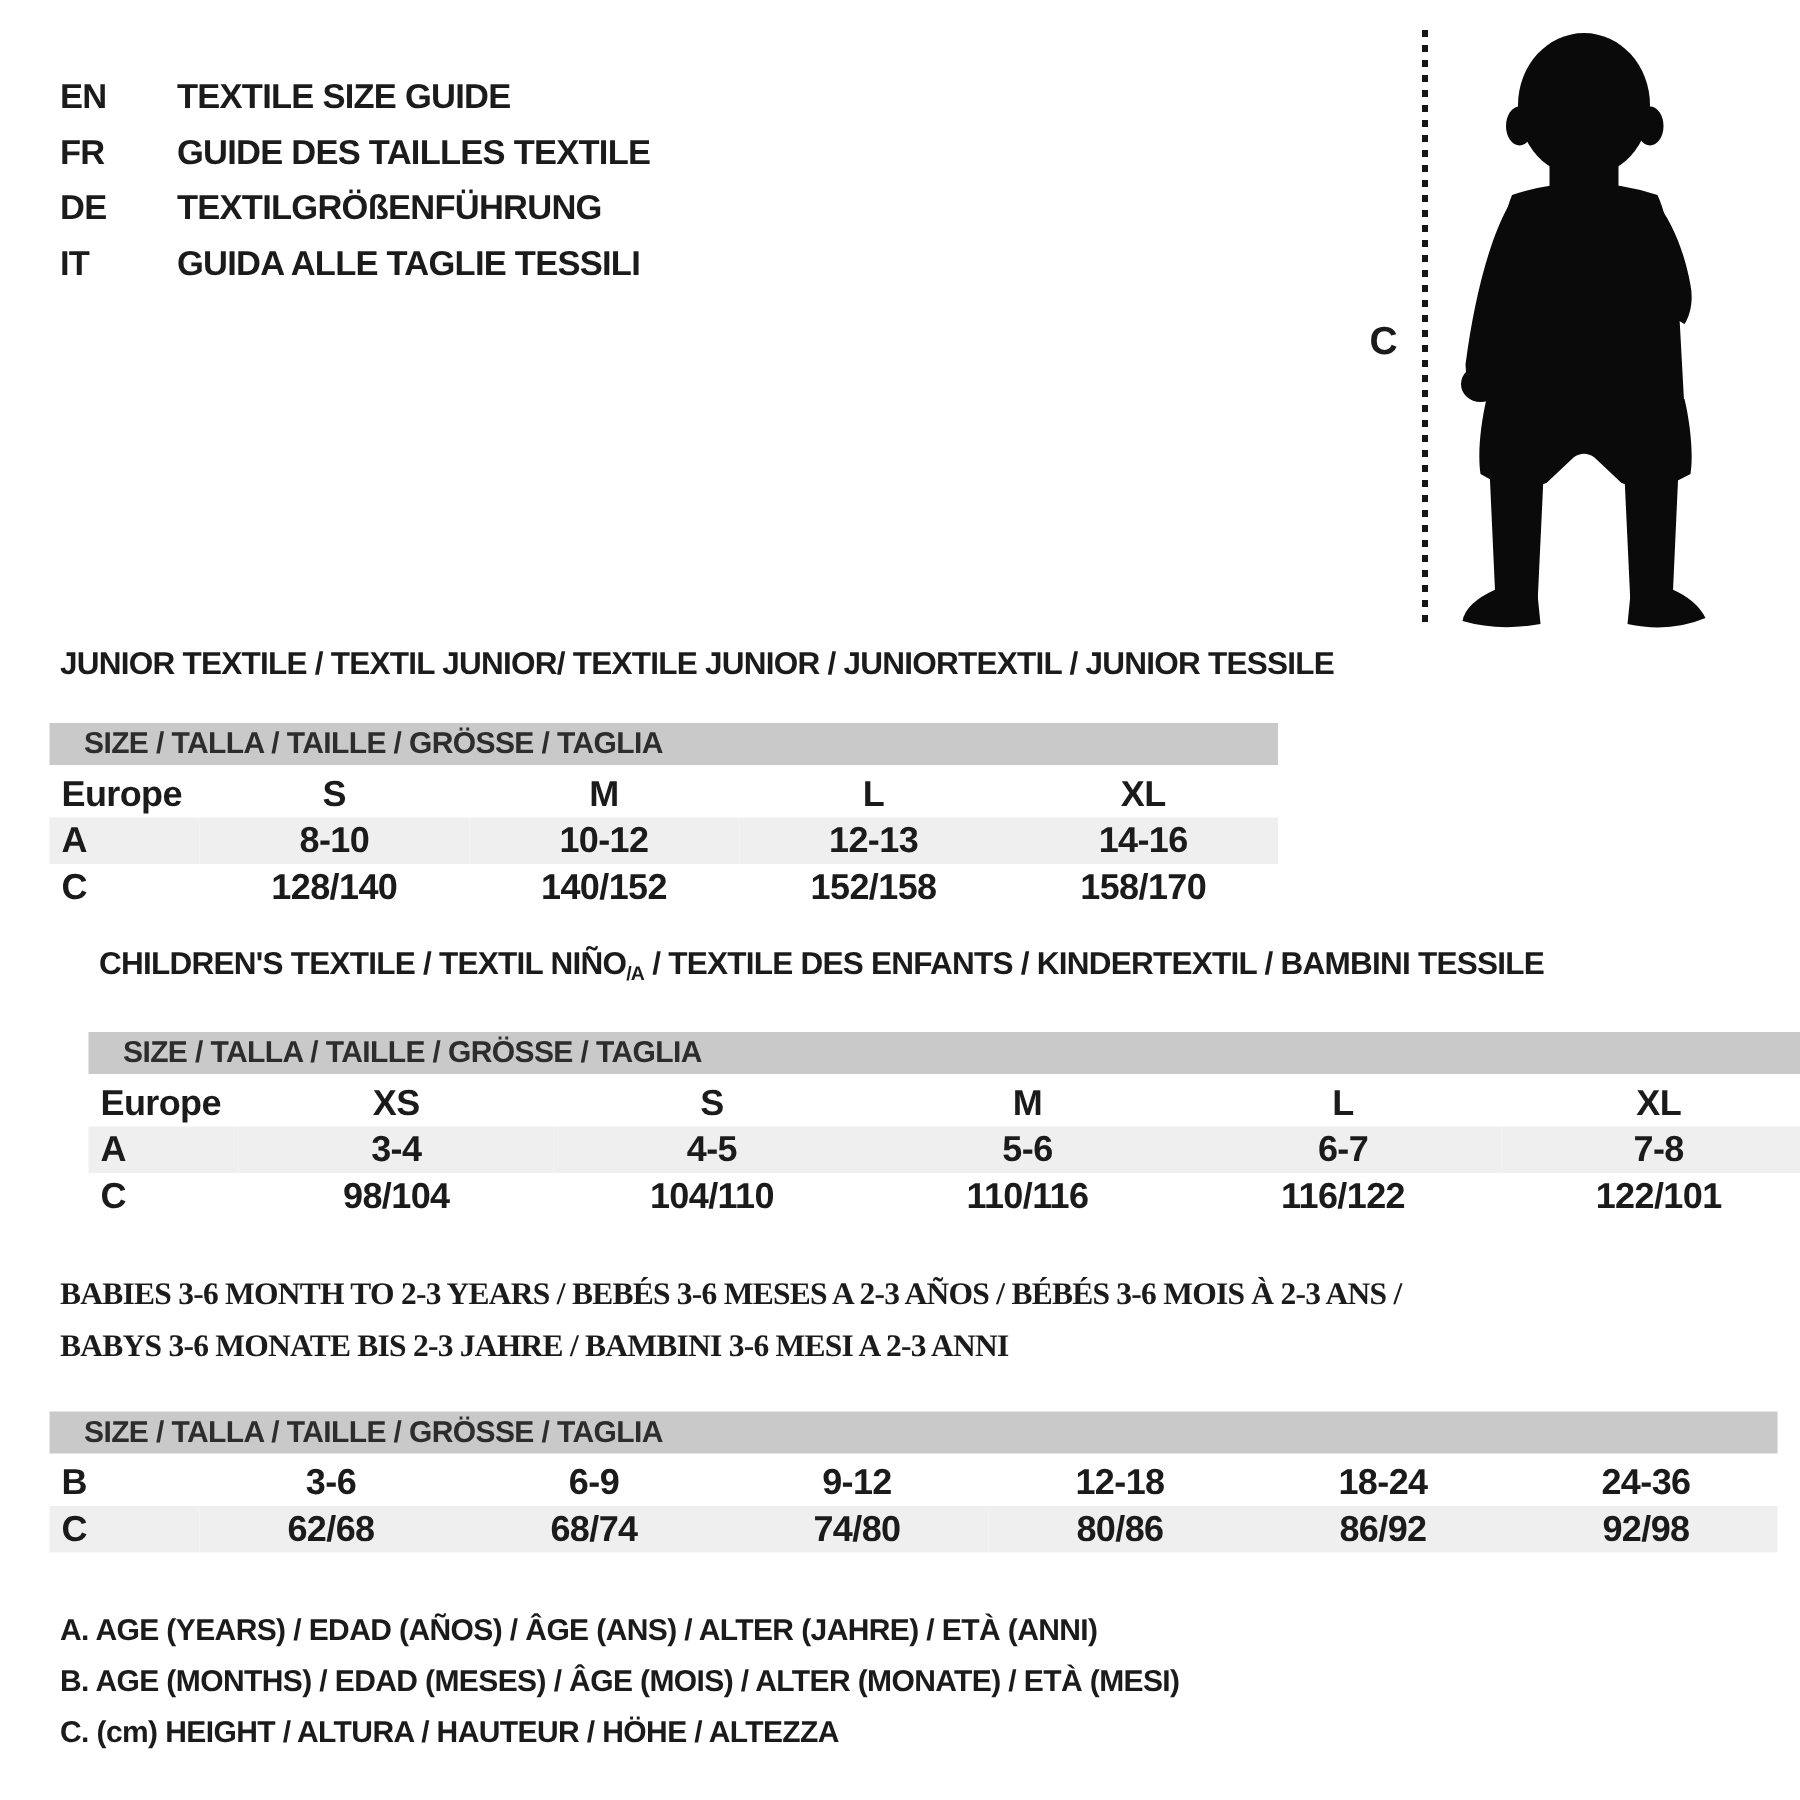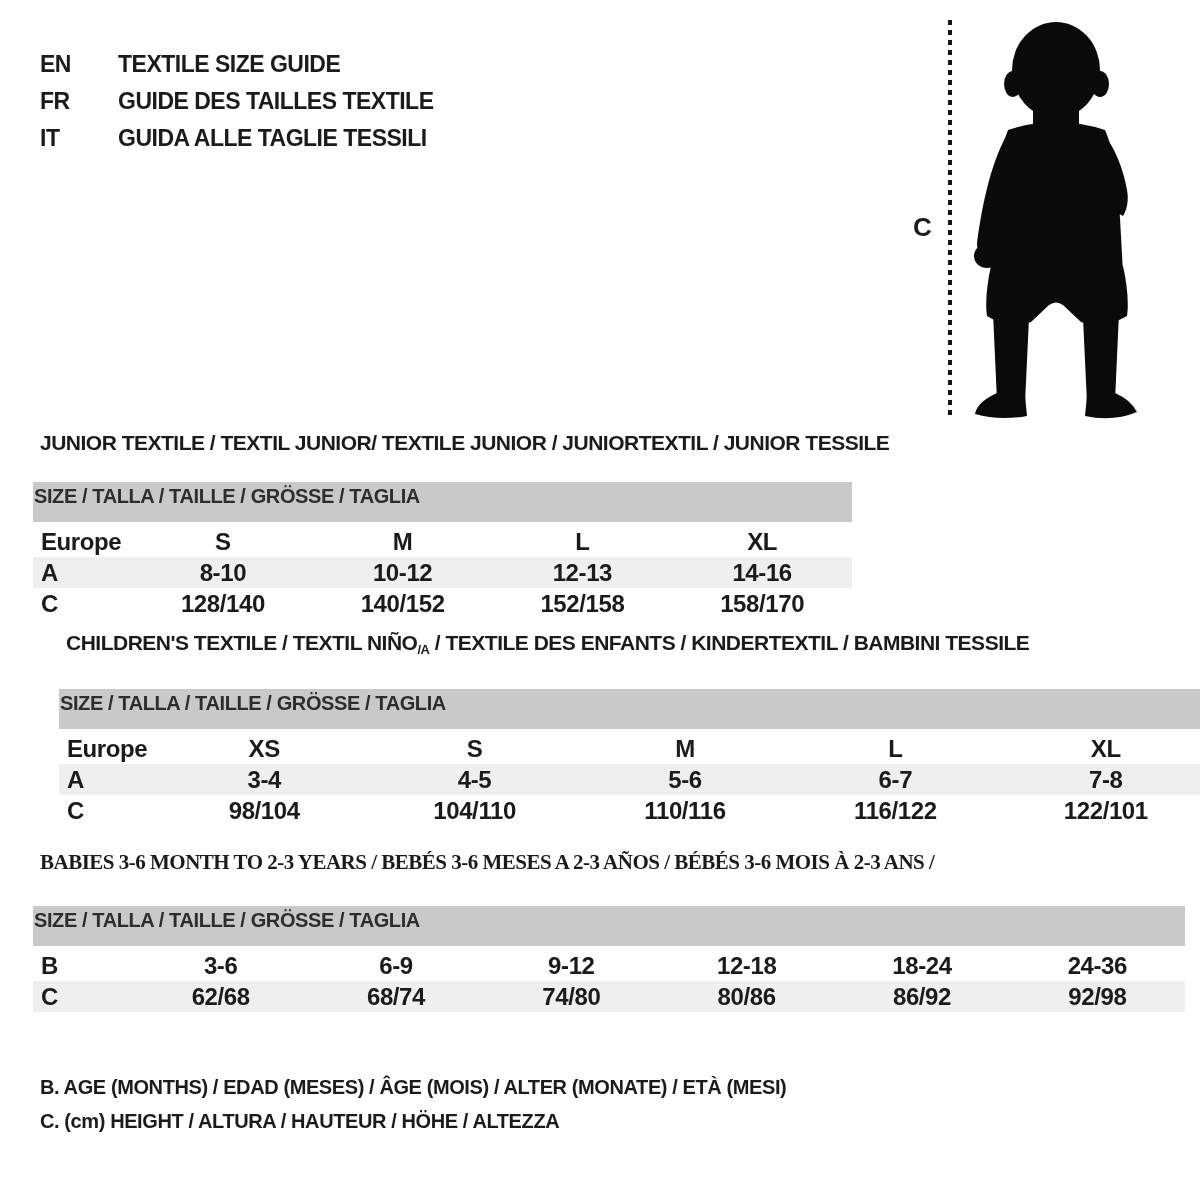--- a/index.html
+++ b/index.html
@@ -33,22 +33,22 @@
   .size-section.children{top:630px;width:1152px;margin-left:26px;}
   .size-section.babies{top:845px;width:1152px;}
   .section-title{
     font-size:21px;line-height:25px;letter-spacing:-0.5px;
     margin-left:7px;white-space:nowrap;font-weight:700;
   }
   .junior .section-title,.children .section-title{margin-bottom:27px;}
   .babies .section-title{line-height:35px;margin-bottom:26px;font-family:Liberation Serif, serif;}
   .subsup{font-size:13px;vertical-align:-4px;}
   .size-bar{
-    height:40px;line-height:28px;background:var(--bar-bg);
-    padding-left:1px;font-size:20px;letter-spacing:-0.4px;color:#2d2d2d;
+    height:28px;line-height:28px;background:var(--bar-bg);
+    padding-left:23px;font-size:20px;letter-spacing:-0.4px;color:#2d2d2d;
   }
   table.grid{width:100%;border-collapse:collapse;table-layout:fixed;margin-top:4px;}
   table.grid td{
     height:31px;font-size:24px;font-weight:700;text-align:center;
     letter-spacing:-0.4px;vertical-align:middle;
   }
   table.grid td:first-child{width:100px;text-align:left;padding-left:8px;}
   table.grid tr.shade{background:var(--row-shade);}
   
   .notes{position:absolute;left:40px;top:1070px;}
@@ -58,20 +58,24 @@
 <body>
 
 <div class="langs">
   <div class="lang-row">
     <span class="lang-code">EN</span>
     <span class="lang-title">TEXTILE SIZE GUIDE</span>
   </div>
   <div class="lang-row">
     <span class="lang-code">FR</span>
     <span class="lang-title">GUIDE DES TAILLES TEXTILE</span>
+  </div>
+  <div class="lang-row">
+    <span class="lang-code">DE</span>
+    <span class="lang-title">TEXTILGRÖßENFÜHRUNG</span>
   </div>
   <div class="lang-row">
     <span class="lang-code">IT</span>
     <span class="lang-title">GUIDA ALLE TAGLIE TESSILI</span>
   </div>
 </div>
 
 <div class="figure">
   <div class="figure-label">C</div>
   <div class="dash-line"></div>
@@ -154,20 +158,21 @@
           <td>116/122</td>
           <td>122/101</td>
         </tr>
       </tbody>
   </table>
 </section>
 
 <section class="size-section babies">
   <h2 class="section-title">
     <div>BABIES 3-6 MONTH TO 2-3 YEARS / BEBÉS 3-6 MESES A 2-3 AÑOS / BÉBÉS 3-6 MOIS À 2-3 ANS /</div>
+    <div>BABYS 3-6 MONATE BIS 2-3 JAHRE / BAMBINI 3-6 MESI A 2-3 ANNI</div>
   </h2>
   <div class="size-bar">SIZE / TALLA / TAILLE / GRÖSSE / TAGLIA</div>
   <table class="grid">
     <tbody>
         <tr>
           <td>B</td>
           <td>3-6</td>
           <td>6-9</td>
           <td>9-12</td>
           <td>12-18</td>
@@ -181,15 +186,16 @@
           <td>74/80</td>
           <td>80/86</td>
           <td>86/92</td>
           <td>92/98</td>
         </tr>
       </tbody>
   </table>
 </section>
 
 <div class="notes">
+  <div class="note-line">A. AGE (YEARS) / EDAD (AÑOS) / ÂGE (ANS) / ALTER (JAHRE) / ETÀ (ANNI)</div>
   <div class="note-line">B. AGE (MONTHS) / EDAD (MESES) / ÂGE (MOIS) / ALTER (MONATE) / ETÀ (MESI)</div>
   <div class="note-line">C. (cm) HEIGHT / ALTURA / HAUTEUR / HÖHE / ALTEZZA</div>
 </div>
 
 </body></html>

